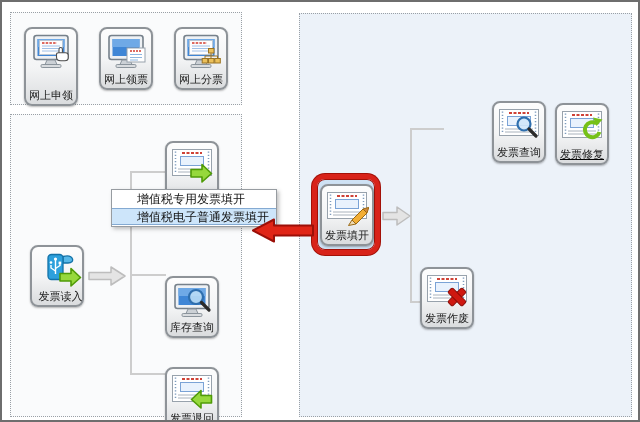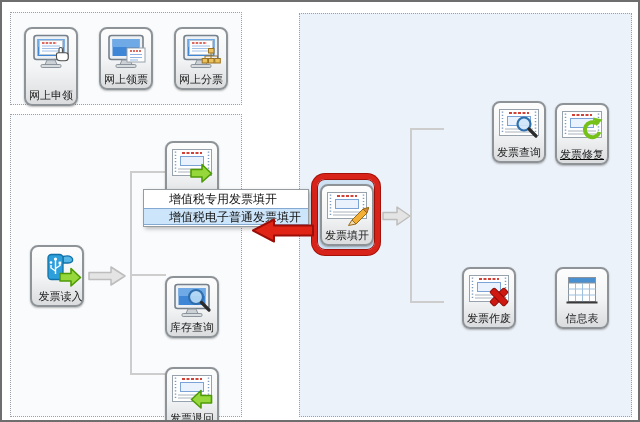--- a/index.html
+++ b/index.html
@@ -29,21 +29,20 @@
     position:absolute;left:310px;top:172px;width:68px;height:81px;box-sizing:border-box;
     border:5px solid #d8231a;border-radius:13px;background:#cfe2f4;z-index:5;
     box-shadow:0 0 0 1px #a31108, inset 0 0 0 1px #a31108;
   }
   .btn.fill-btn{left:318px;top:182px;z-index:6;}
 
   .menu{
     position:absolute;left:109px;top:187px;width:166px;box-sizing:border-box;z-index:10;
     background:#fff;border:1px solid #979ca1;box-shadow:2px 2px 4px rgba(0,0,0,.25);
     padding:1px 0;
-    margin-left:32px;
   }
   .menu-item{
     height:17px;line-height:17px;font-size:12px;color:#111;
     padding-left:25px;white-space:nowrap;box-sizing:border-box;cursor:pointer;
   }
   .menu-item.selected{
     background:#cde5fa;border-top:1px solid #84aad2;border-bottom:1px solid #84aad2;
   }
 
   .flow-arrow{position:absolute;z-index:3;}
@@ -246,55 +245,38 @@
           <line x1="12" y1="6" x2="32" y2="6" stroke="#cf4237" stroke-width="2" stroke-dasharray="3 1.5"></line>
           <rect x="10.5" y="9.5" width="23" height="9" fill="#e9f2fd" stroke="#7ba3d6"></rect>
           <line x1="8" y1="22" x2="36" y2="22" stroke="#a9b2bc"></line>
           <line x1="8" y1="25" x2="36" y2="25" stroke="#a9b2bc"></line>
           <path d="M39.5 23a7.5 7.5 0 1 1-3-8.6" fill="none" stroke="#76c118" stroke-width="4"></path>
           <polygon points="33,8.5 42.5,10.5 36.5,17" fill="#76c118"></polygon>
         </svg>
       </span>
     <span class="bl">发票修复</span>
   </div>
-  <div class="btn" style="left:460px;top:265px;">
+  <div class="btn" style="left:418px;top:265px;">
     <span class="ic">
         <svg viewBox="0 0 44 36" width="44" height="36" xmlns="http://www.w3.org/2000/svg">
           <rect x="2.5" y="2.5" width="39" height="26" fill="#fff" stroke="#98a2ac"></rect>
           <line x1="5.5" y1="4.5" x2="5.5" y2="27" stroke="#7d9bbd" stroke-width="1.5" stroke-dasharray="1.2 2"></line>
           <line x1="38.5" y1="4.5" x2="38.5" y2="27" stroke="#7d9bbd" stroke-width="1.5" stroke-dasharray="1.2 2"></line>
           <line x1="12" y1="6" x2="32" y2="6" stroke="#cf4237" stroke-width="2" stroke-dasharray="3 1.5"></line>
           <rect x="10.5" y="9.5" width="23" height="9" fill="#e9f2fd" stroke="#7ba3d6"></rect>
           <line x1="8" y1="22" x2="36" y2="22" stroke="#a9b2bc"></line>
           <line x1="8" y1="25" x2="36" y2="25" stroke="#a9b2bc"></line>
           <g transform="rotate(45 32 24)">
             <rect x="28.8" y="14" width="6.4" height="20" rx="1.5" fill="#cf1810" stroke="#8c0b05"></rect>
             <rect x="22" y="20.8" width="20" height="6.4" rx="1.5" fill="#cf1810" stroke="#8c0b05"></rect>
           </g>
         </svg>
       </span>
     <span class="bl">发票作废</span>
   </div>
-  <div class="btn" style="left:553px;top:265px;">
-    <span class="ic">
-        <svg viewBox="0 0 44 36" width="44" height="36" xmlns="http://www.w3.org/2000/svg">
-          <rect x="8.5" y="4.5" width="27" height="24" fill="#fff" stroke="#8b949c"></rect>
-          <rect x="8.5" y="4.5" width="27" height="5.5" fill="#4a90d0" stroke="#8b949c"></rect>
-          <g stroke="#9fc0dd">
-            <line x1="15.5" y1="10" x2="15.5" y2="28.5"></line>
-            <line x1="22.5" y1="10" x2="22.5" y2="28.5"></line>
-            <line x1="29.5" y1="10" x2="29.5" y2="28.5"></line>
-            <line x1="8.5" y1="16" x2="35.5" y2="16"></line>
-            <line x1="8.5" y1="22" x2="35.5" y2="22"></line>
-          </g>
-          <line x1="6.5" y1="29.5" x2="37.5" y2="29.5" stroke="#3a3a3a" stroke-width="2"></line>
-        </svg>
-      </span>
-    <span class="bl">信息表</span>
-  </div>
 
   <div class="menu">
     <div class="menu-item">增值税专用发票填开</div>
     <div class="menu-item selected">增值税电子普通发票填开</div>
   </div>
 
   <svg class="red-arrow" width="64" height="25" viewBox="0 0 64 25">
     <polygon points="63,7.5 24,7.5 24,1.5 3,12.5 24,23.5 24,17.5 63,17.5" fill="#e02517" stroke="#9c0f08" stroke-width="2" stroke-linejoin="round"></polygon>
   </svg>
 

